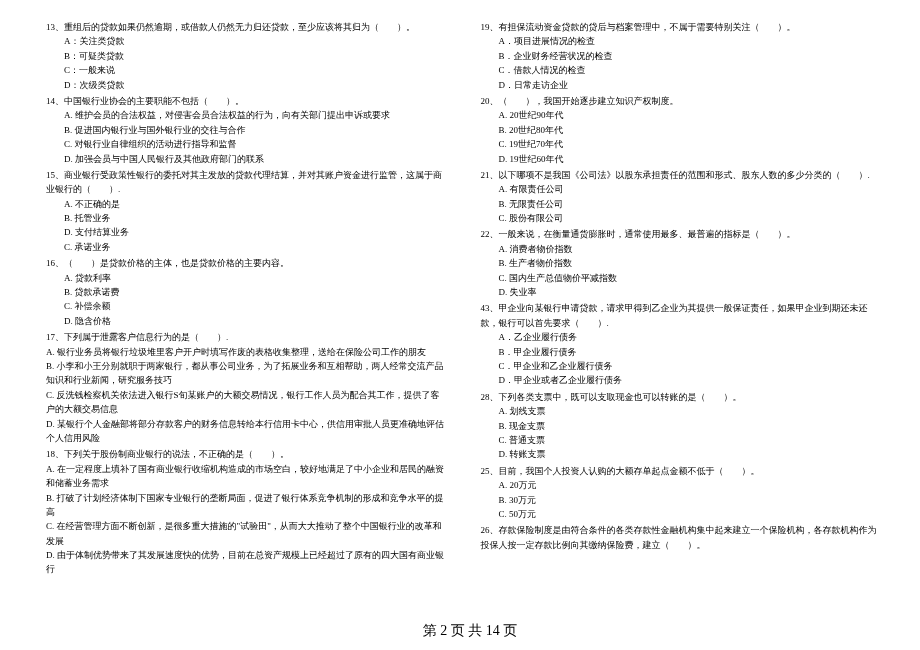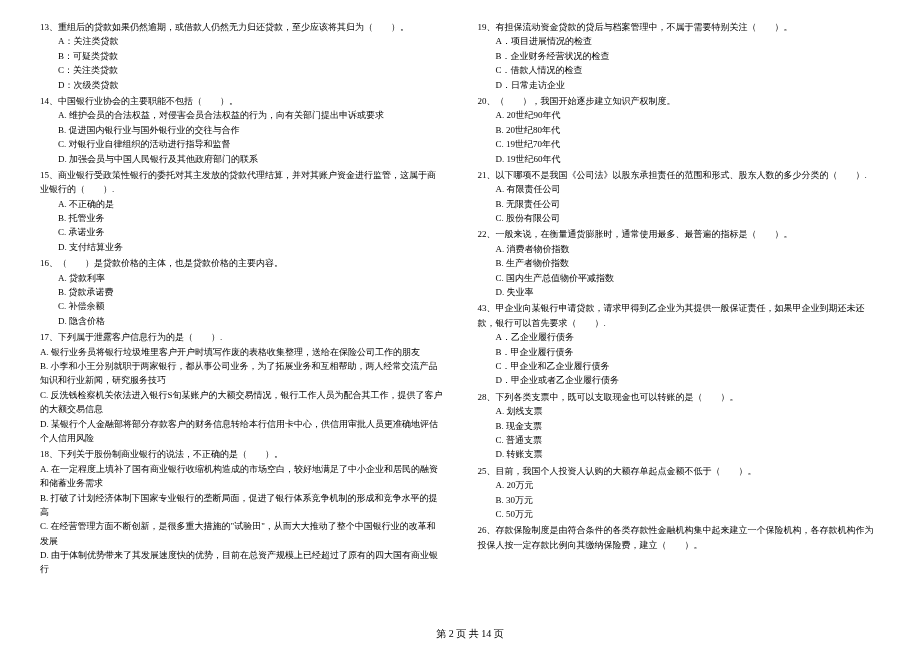--- a/index.html
+++ b/index.html
@@ -10,20 +10,21 @@
       font-family: "SimSun", "Microsoft YaHei", serif;
       font-size: 9px;
       line-height: 1.6;
       color: #000;
       padding: 20px 40px 30px 40px;
       position: relative;
     }
     .columns {
       display: flex;
       gap: 35px;
+      margin-left: 6px;
     }
     .col {
       flex: 1;
       min-width: 0;
     }
     .q {
       margin-bottom: 2px;
     }
     .q-text {
       display: block;
@@ -34,52 +35,52 @@
     }
     .cont {
       display: block;
     }
     .footer {
       position: absolute;
       bottom: 8px;
       left: 8px;
       right: 0;
       text-align: center;
-      font-size: 10px;
+      font-size: 14px;
       margin-left: 12px;
     }
   </style>
 </head>
 <body>
 
 <div class="columns">
   <div class="col">
 
     <div class="q">
       <span class="q-text">13、重组后的贷款如果仍然逾期，或借款人仍然无力归还贷款，至少应该将其归为（　　）。</span>
       <span class="opt">A：关注类贷款</span>
       <span class="opt">B：可疑类贷款</span>
-      <span class="opt">C：关注类贷款</span>
+      <span class="opt">C：一般来说</span>
       <span class="opt">D：次级类贷款</span>
     </div>
 
     <div class="q">
       <span class="q-text">14、中国银行业协会的主要职能不包括（　　）。</span>
       <span class="opt">A. 维护会员的合法权益，对侵害会员合法权益的行为，向有关部门提出申诉或要求</span>
       <span class="opt">B. 促进国内银行业与国外银行业的交往与合作</span>
       <span class="opt">C. 对银行业自律组织的活动进行指导和监督</span>
       <span class="opt">D. 加强会员与中国人民银行及其他政府部门的联系</span>
     </div>
 
     <div class="q">
       <span class="q-text">15、商业银行受政策性银行的委托对其主发放的贷款代理结算，并对其账户资金进行监管，这属于商业银行的（　　）.</span>
       <span class="opt">A. 不正确的是</span>
       <span class="opt">B. 托管业务</span>
+      <span class="opt">D. 支付结算业务</span>
       <span class="opt">C. 承诺业务</span>
-      <span class="opt">D. 支付结算业务</span>
     </div>
 
     <div class="q">
       <span class="q-text">16、（　　）是贷款价格的主体，也是贷款价格的主要内容。</span>
       <span class="opt">A. 贷款利率</span>
       <span class="opt">B. 贷款承诺费</span>
       <span class="opt">C. 补偿余额</span>
       <span class="opt">D. 隐含价格</span>
     </div>
 

